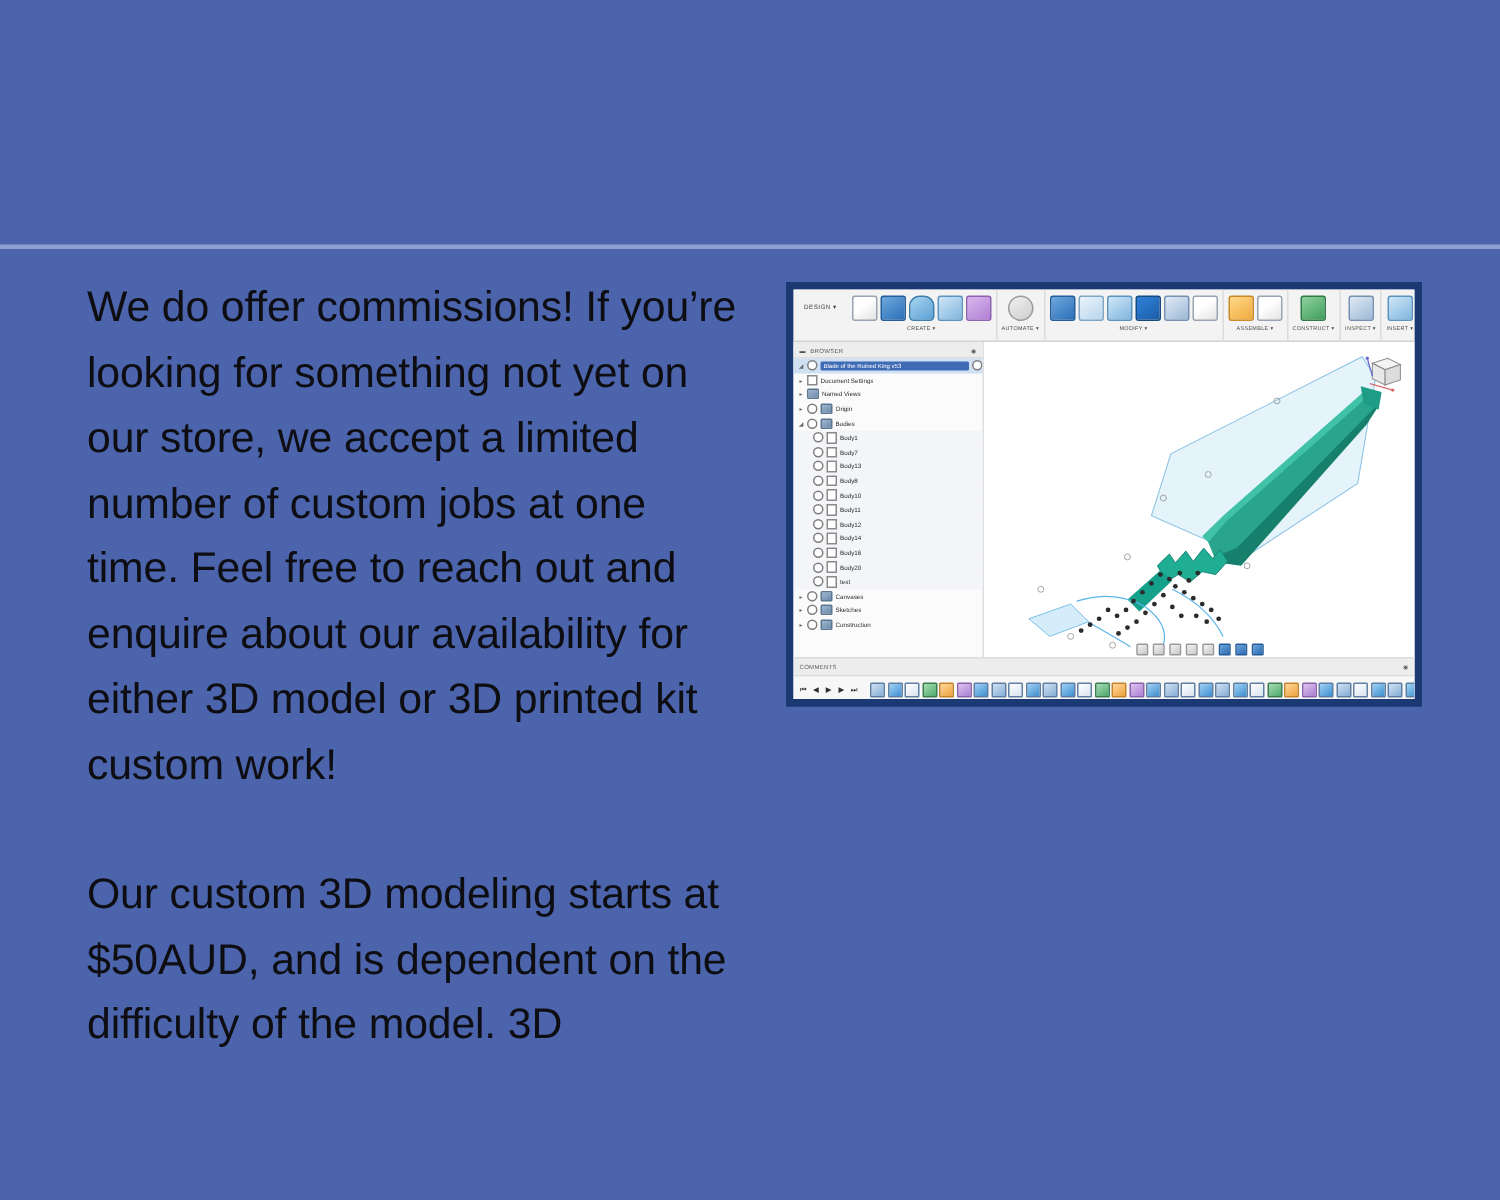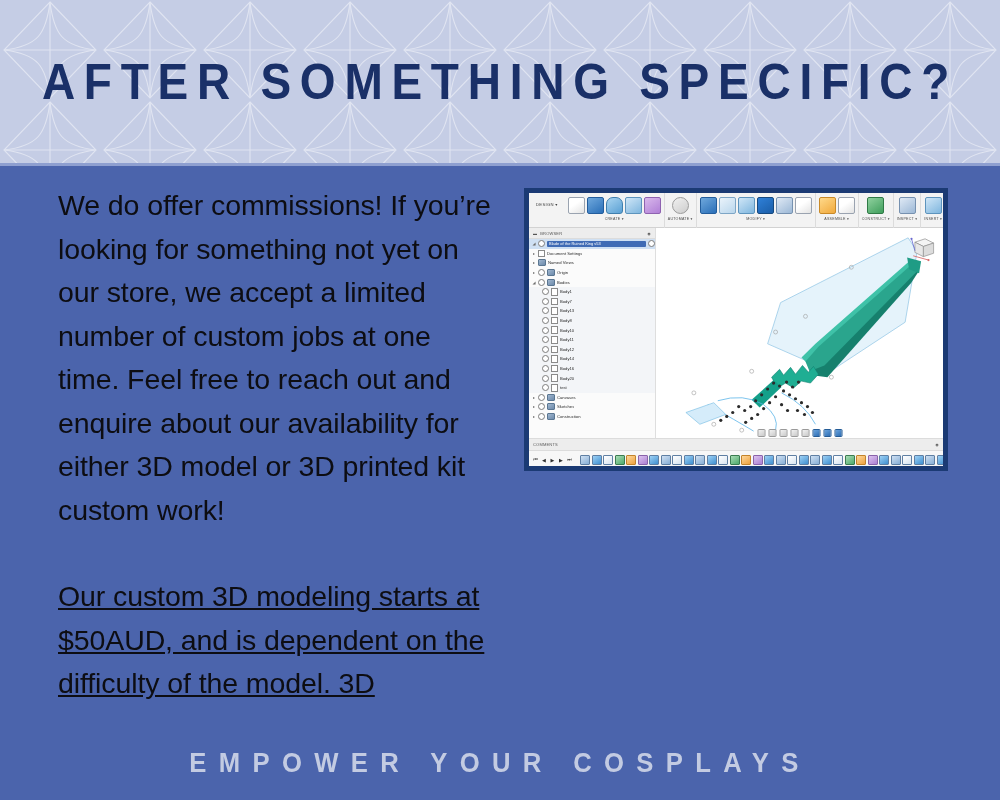--- a/index.html
+++ b/index.html
@@ -79,21 +79,20 @@
   .para {
     color: #0d0d12;
     font-family: "Liberation Sans", sans-serif;
     font-size: 28.5px;
     line-height: 43.5px;
     letter-spacing: -0.1px;
     margin: 0;
   }
   .para + .para {
     margin-top: 43px;
-    text-decoration: underline;
   }
   .col-right-text {
     position: absolute;
     left: 526px;
     top: 322px;
     width: 430px;
   }
 
   
   .cad-frame {
@@ -334,35 +333,20 @@
     letter-spacing: 13px;
     white-space: nowrap;
     transform: scaleX(0.95);
   }
 </style>
 </head>
 <body>
 
 <div class="poster">
 
-  <div class="header">
-    <svg class="header-pattern" viewBox="0 0 1000 163" preserveAspectRatio="none">
-      <defs>
-        <pattern id="starpat" width="100" height="100" patternUnits="userSpaceOnUse">
-          <g stroke="#ffffff" stroke-width="1.1" fill="none" opacity="0.85">
-            <path d="M50 2 C54 34 62 46 96 50 C62 54 54 66 50 98 C46 66 38 54 4 50 C38 46 46 34 50 2 Z"></path>
-            <path d="M50 2 L50 98 M4 50 L96 50"></path>
-            <path d="M50 2 L96 50 L50 98 L4 50 Z"></path>
-          </g>
-        </pattern>
-      </defs>
-      <rect x="0" y="0" width="1000" height="163" fill="url(#starpat)"></rect>
-    </svg>
-    <div class="header-title">AFTER SOMETHING SPECIFIC?</div>
-  </div>
   <div class="header-rule"></div>
 
   <div class="body-area">
 
     <div class="col-left">
       <p class="para">We do offer commissions! If you’re looking for something not yet on our store, we accept a limited number of custom jobs at one time. Feel free to reach out and enquire about our availability for either 3D model or 3D printed kit custom work!</p>
       <p class="para">Our custom 3D modeling starts at $50AUD, and is dependent on the difficulty of the model. 3D</p>
     </div>
 
   </div>
@@ -689,17 +673,14 @@
             <span class="tl-ico b3"></span>
             <span class="tl-ico b2"></span>
             <span class="tl-ico "></span>
             <span class="tl-ico b2"></span>
           </div>
       </div>
 
     </div>
   </div>
 
-  <div class="footer">
-    <div class="footer-text">EMPOWER YOUR COSPLAYS</div>
-  </div>
 
 </div>
 
 </body></html>

